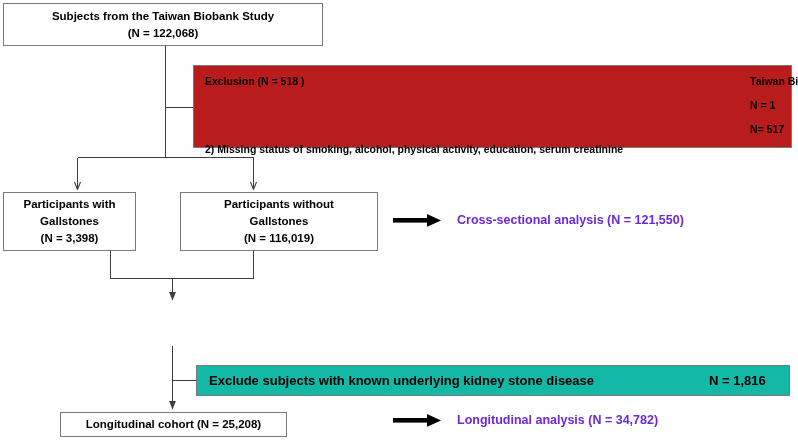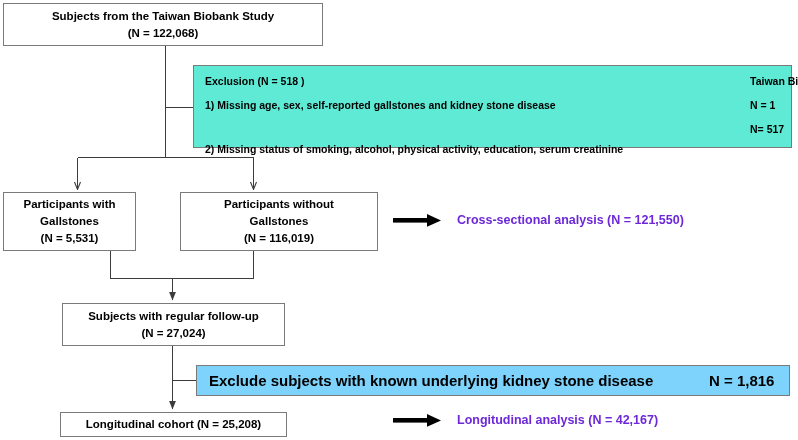--- a/index.html
+++ b/index.html
@@ -27,21 +27,21 @@
     font-size:11.5px;
     line-height:1.45;
     color:#000;
   }
   .box .ln{display:block;white-space:nowrap;}
 
   .panel{
     position:absolute;
     box-sizing:border-box;
     border:1px solid #7a7a7a;
-    background:#5eead4;
+    background:#b91c1c;
     font-weight:bold;
     font-size:10.5px;
     color:#000;
   }
   .panel .row{
     position:absolute;
     white-space:nowrap;
   }
   .panel .left{left:11px;}
   .panel .right{left:519px;margin-left:37px;}
@@ -51,23 +51,23 @@
     font-weight:bold;
     font-size:12.5px;
     white-space:nowrap;
     color:#6d28d9;
   }
 
   #excludeRow{
     position:absolute;
     box-sizing:border-box;
     border:1px solid #7a7a7a;
-    background:#7dd3fc;
+    background:#14b8a6;
     font-weight:bold;
-    font-size:15px;
+    font-size:13px;
     display:flex;
     align-items:center;
   }
   #excludeRow .etext{position:absolute;left:12px;white-space:nowrap;}
   #excludeRow .enum{position:absolute;left:512px;white-space:nowrap;}
 </style>
 </head>
 <body>
 
 <div id="stage">
@@ -118,50 +118,45 @@
 
   <div class="box" style="left:3px;top:3px;width:320px;height:43px;">
     <span class="ln">Subjects from the Taiwan Biobank Study</span>
     <span class="ln">(N = 122,068)</span>
   </div>
 
   <div class="panel" style="left:193px;top:65px;width:599px;height:83px;">
     <span class="row left" style="top:9px;">Exclusion (N = 518 )</span>
     <span class="row right" style="top:9px;">Taiwan Biobank</span>
 
-    <span class="row left" style="top:33px;">1) Missing age, sex, self-reported  gallstones and kidney stone disease</span>
     <span class="row right" style="top:33px;">N = 1</span>
 
     <span class="row left" style="top:57px;margin-top:20px;">2) Missing status of smoking, alcohol, physical activity, education, serum  creatinine</span>
     <span class="row right" style="top:57px;">N= 517</span>
   </div>
 
   <div class="box" style="left:3px;top:192px;width:133px;height:59px;">
     <span class="ln">Participants with</span>
     <span class="ln">Gallstones</span>
-    <span class="ln">(N = 5,531)</span>
+    <span class="ln">(N = 3,398)</span>
   </div>
 
   <div class="box" style="left:180px;top:192px;width:198px;height:59px;">
     <span class="ln">Participants without</span>
     <span class="ln">Gallstones</span>
     <span class="ln">(N = 116,019)</span>
   </div>
 
   <div class="arrowlabel" style="left:457px;top:213px;">Cross-sectional analysis (N = 121,550)</div>
 
-  <div class="box" style="left:62px;top:303px;width:223px;height:43px;">
-    <span class="ln">Subjects with regular follow-up</span>
-    <span class="ln">(N = 27,024)</span>
-  </div>
 
   <div id="excludeRow" style="left:196px;top:365px;width:594px;height:31px;">
     <span class="etext">Exclude subjects with known underlying kidney stone disease</span>
     <span class="enum">N = 1,816</span>
   </div>
 
   <div class="box" style="left:60px;top:412px;width:227px;height:25px;">
     <span class="ln">Longitudinal cohort (N = 25,208)</span>
   </div>
 
-  <div class="arrowlabel" style="left:457px;top:413px;">Longitudinal analysis (N = 42,167)</div>
+  <div class="arrowlabel" style="left:457px;top:413px;">Longitudinal analysis (N = 34,782)</div>
 
 </div>
 
 </body></html>

